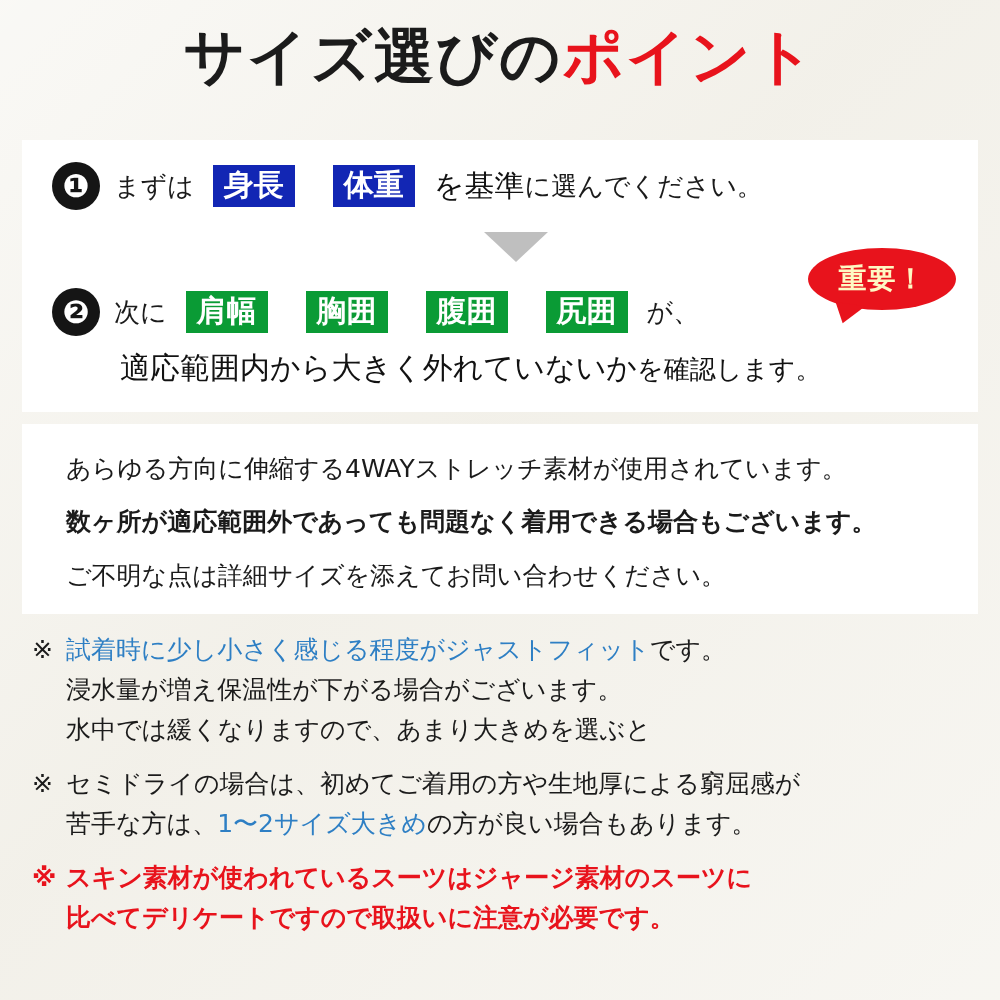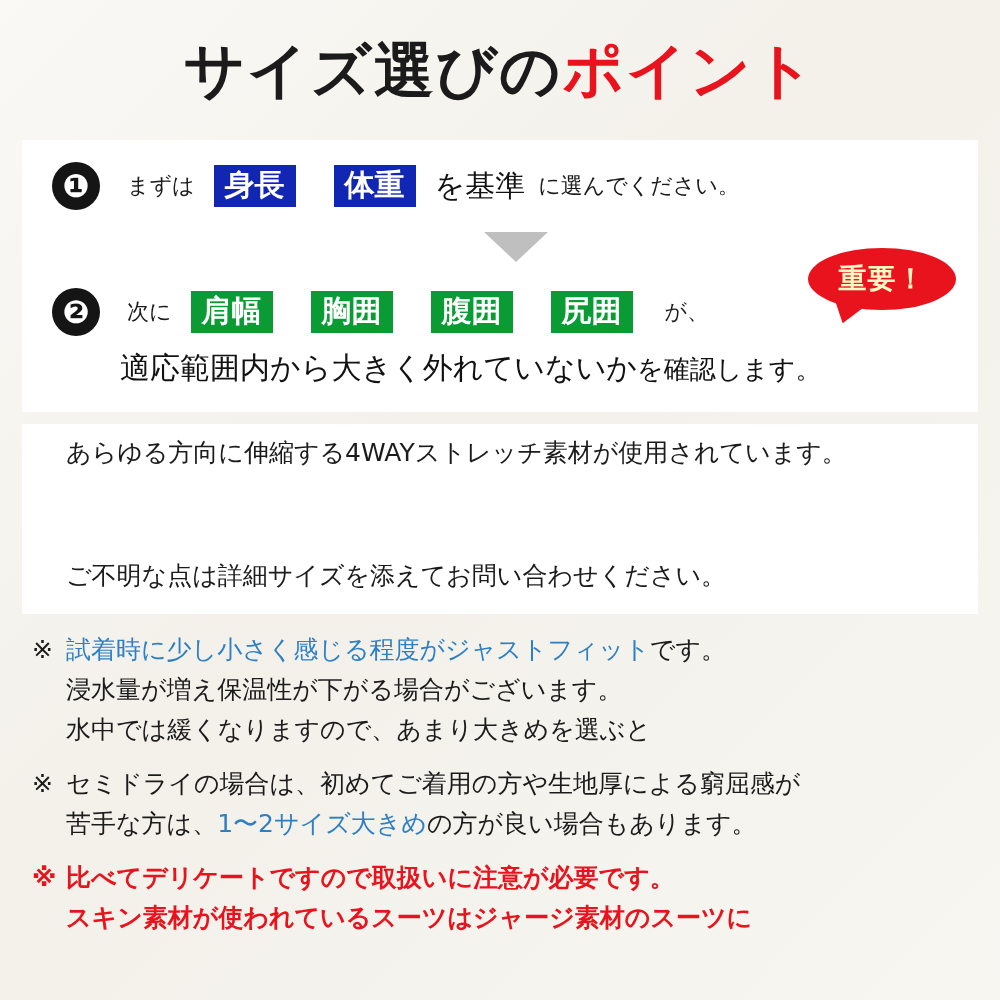--- a/index.html
+++ b/index.html
@@ -21,21 +21,21 @@
     height: 1000px;
     box-sizing: border-box;
     background:
       linear-gradient(135deg, rgba(255,255,255,0.55) 0%, rgba(240,238,231,0.2) 45%, rgba(255,255,255,0.35) 100%),
       #f3f1ea;
   }
 
   
   .title {
     text-align: center;
-    padding-top: 37px;
+    padding-top: 23px;
     font-family: "DejaVu Serif", "Liberation Serif", serif;
     font-weight: 700;
     font-size: 60px;
     letter-spacing: 2px;
     line-height: 1.1;
     white-space: nowrap;
   }
   .title .t-black { color: #1b1b1b; }
   .title .t-red { color: #e8131c; }
 
@@ -65,23 +65,22 @@
     font-size: 32px;
     font-weight: 700;
     display: flex;
     align-items: center;
     justify-content: center;
     font-family: "DejaVu Sans", sans-serif;
     flex: 0 0 auto;
   }
   .plain {
     font-family: "DejaVu Sans", "Liberation Sans", sans-serif;
-    font-size: 22px;
-    color: #1b1b1b;
-    margin-left: 13px;
+    font-size: 26px;
+    color: #1b1b1b;
   }
   .strong-text {
     font-family: "DejaVu Sans", "Liberation Sans", sans-serif;
     font-size: 30px;
     font-weight: 400;
     color: #121212;
   }
   .tag {
     display: inline-block;
     color: #ffffff;
@@ -166,21 +165,21 @@
 
   
   .p2-line {
     position: absolute;
     left: 66px;
     font-family: "DejaVu Sans", "Liberation Sans", sans-serif;
     font-size: 25px;
     color: #1b1b1b;
     white-space: nowrap;
   }
-  .p2-l1 { top: 436px; }
+  .p2-l1 { top: 452px; }
   .p2-l2 { top: 505px; font-weight: 700; font-size: 25px; }
   .p2-l3 { top: 559px; }
 
   
   .notes {
     position: absolute;
     left: 32px;
     top: 630px;
     width: 940px;
   }
@@ -251,20 +250,21 @@
   <div class="row2-line2">
     <span class="strong-text">適応範囲内から大きく外れていないか</span><span class="strong-text soft">を確認します。</span>
   </div>
 
   <div class="bubble">
     <span>重要！</span>
   </div>
 
   <div class="panel panel-2"></div>
   <div class="p2-line p2-l1">あらゆる方向に伸縮する4WAYストレッチ素材が使用されています。</div>
+  <div class="p2-line p2-l2">数ヶ所が適応範囲外であっても問題なく着用できる場合もございます。</div>
   <div class="p2-line p2-l3">ご不明な点は詳細サイズを添えてお問い合わせください。</div>
 
   <div class="notes">
 
     <div class="note note-1">
       <div class="note-mark">※</div>
       <div class="note-body">
         <div><span class="blue">試着時に少し小さく感じる程度がジャストフィット</span><span>です。</span></div>
         <div>浸水量が増え保温性が下がる場合がございます。</div>
         <div>水中では緩くなりますので、あまり大きめを選ぶと</div>
@@ -275,19 +275,19 @@
       <div class="note-mark">※</div>
       <div class="note-body">
         <div>セミドライの場合は、初めてご着用の方や生地厚による窮屈感が</div>
         <div><span>苦手な方は、</span><span class="blue">1〜2サイズ大きめ</span><span>の方が良い場合もあります。</span></div>
       </div>
     </div>
 
     <div class="note note-3 note-red">
       <div class="note-mark">※</div>
       <div class="note-body">
+        <div>スキン素材が使われているスーツはジャージ素材のスーツに</div>
         <div>比べてデリケートですので取扱いに注意が必要です。</div>
-        <div>スキン素材が使われているスーツはジャージ素材のスーツに</div>
       </div>
     </div>
 
   </div>
 </div>
 
 </body></html>

